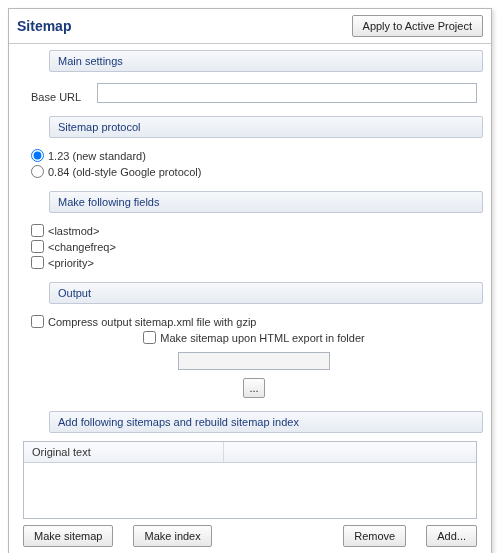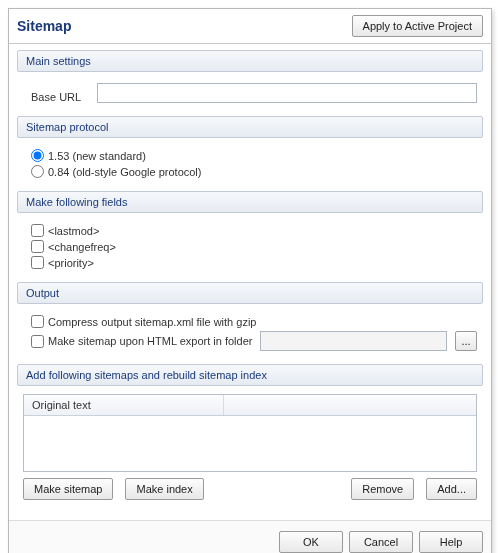--- a/index.html
+++ b/index.html
@@ -46,20 +46,21 @@
   }
   .group-header {
     background: linear-gradient(#f6f8fb, #e6ebf2);
     border: 1px solid #c3cad6;
     border-radius: 2px;
     padding: 4px 8px;
     color: #1a3a7a;
     font-weight: normal;
     font-size: 11px;
     margin-bottom: 6px;
+    margin-left: 32px;
   }
   .group-body {
     padding: 2px 6px 10px 14px;
   }
   .row {
     display: flex;
     align-items: flex-end;
     gap: 8px;
     margin: 3px 0;
   }
@@ -115,21 +116,21 @@
     border-right: 1px solid #d6dbe4;
     flex: 0 0 200px;
   }
   .table-header .col:last-child { border-right: none; flex: 1; }
   .table-body {
     height: 68px;
     background: #fff;
   }
   .btn-row {
     display: flex;
-    gap: 12px;
+    gap: 20px;
     margin-top: 6px;
   }
   .btn-row .spacer { flex: 1; }
   .footer {
     display: flex;
     justify-content: flex-end;
     gap: 6px;
     padding: 10px 8px;
     border-top: 1px solid #dcdcdc;
     background: #fafafa;
@@ -153,21 +154,21 @@
       <div class="row">
         <label class="text-label">Base URL</label>
         <input type="text" value="" style="">
       </div>
     </div>
 
     <div class="group-header">Sitemap protocol</div>
     <div class="group-body">
       <label class="choice">
         <input type="radio" name="proto" checked="" style="">
-        <span>1.53 (new standard)</span>
+        <span>1.23 (new standard)</span>
       </label>
       <label class="choice">
         <input type="radio" name="proto" style="">
         <span>0.84 (old-style Google protocol)</span>
       </label>
     </div>
 
     <div class="group-header">Make following fields</div>
     <div class="group-body">
       <label class="choice">
@@ -183,21 +184,21 @@
         <span>&lt;priority&gt;</span>
       </label>
     </div>
 
     <div class="group-header">Output</div>
     <div class="group-body">
       <label class="choice">
         <input type="checkbox" style="">
         <span>Compress output sitemap.xml file with gzip</span>
       </label>
-      <div class="row" style="align-items:center;">
+      <div class="row" style="align-items:center;flex-direction:column;">
         <label class="choice" style="margin:0;">
           <input type="checkbox" style="">
           <span>Make sitemap upon HTML export in folder</span>
         </label>
         <input type="text" disabled="" value="" style="">
         <button class="btn icon-btn">...</button>
       </div>
     </div>
 
     <div class="group-header">Add following sitemaps and rebuild sitemap index</div>

